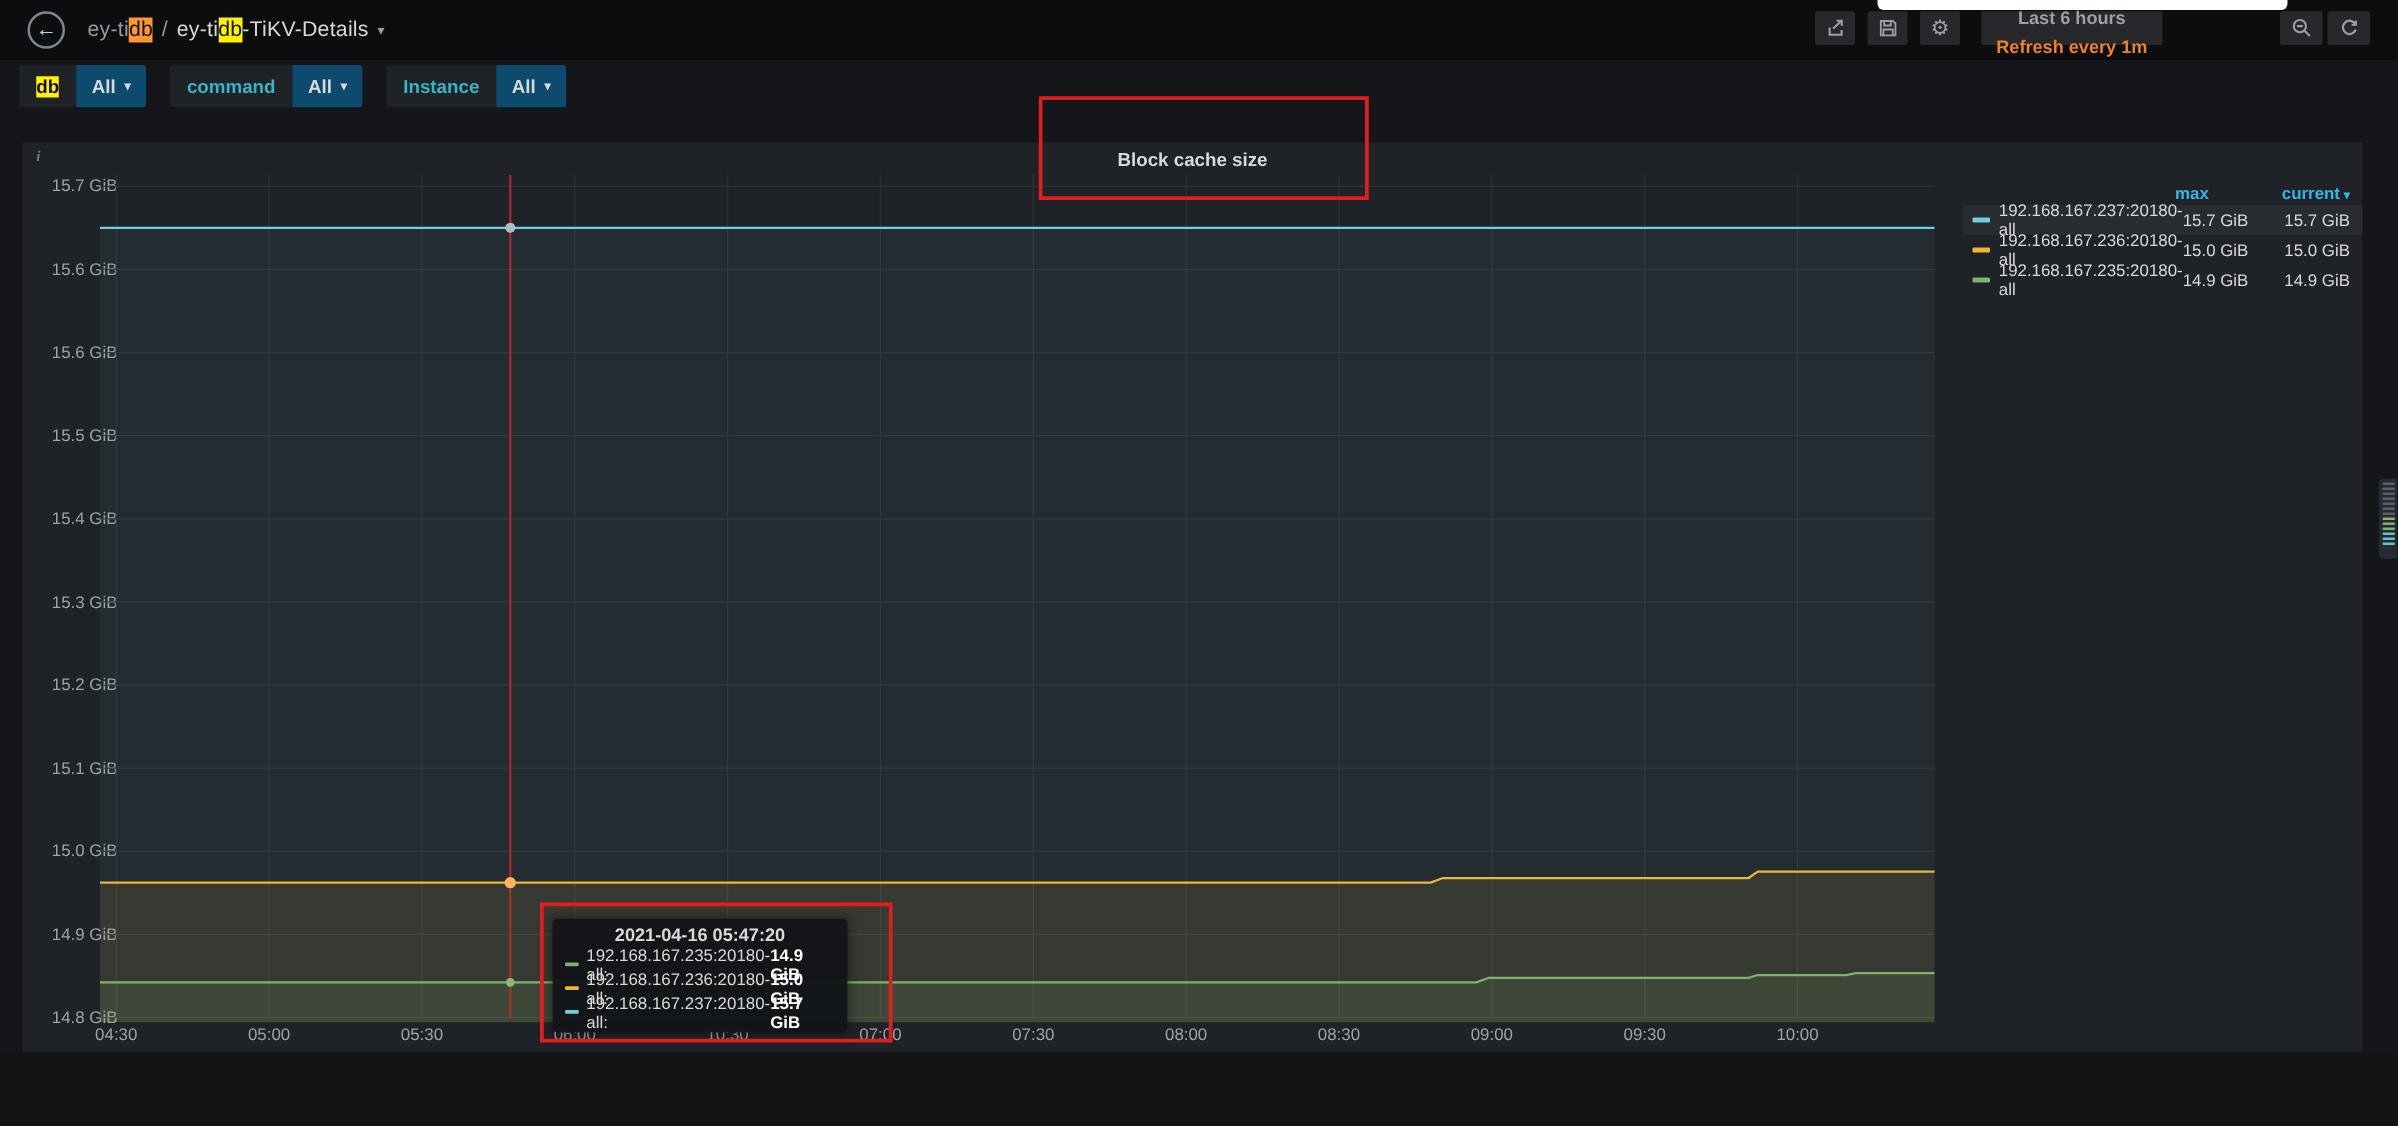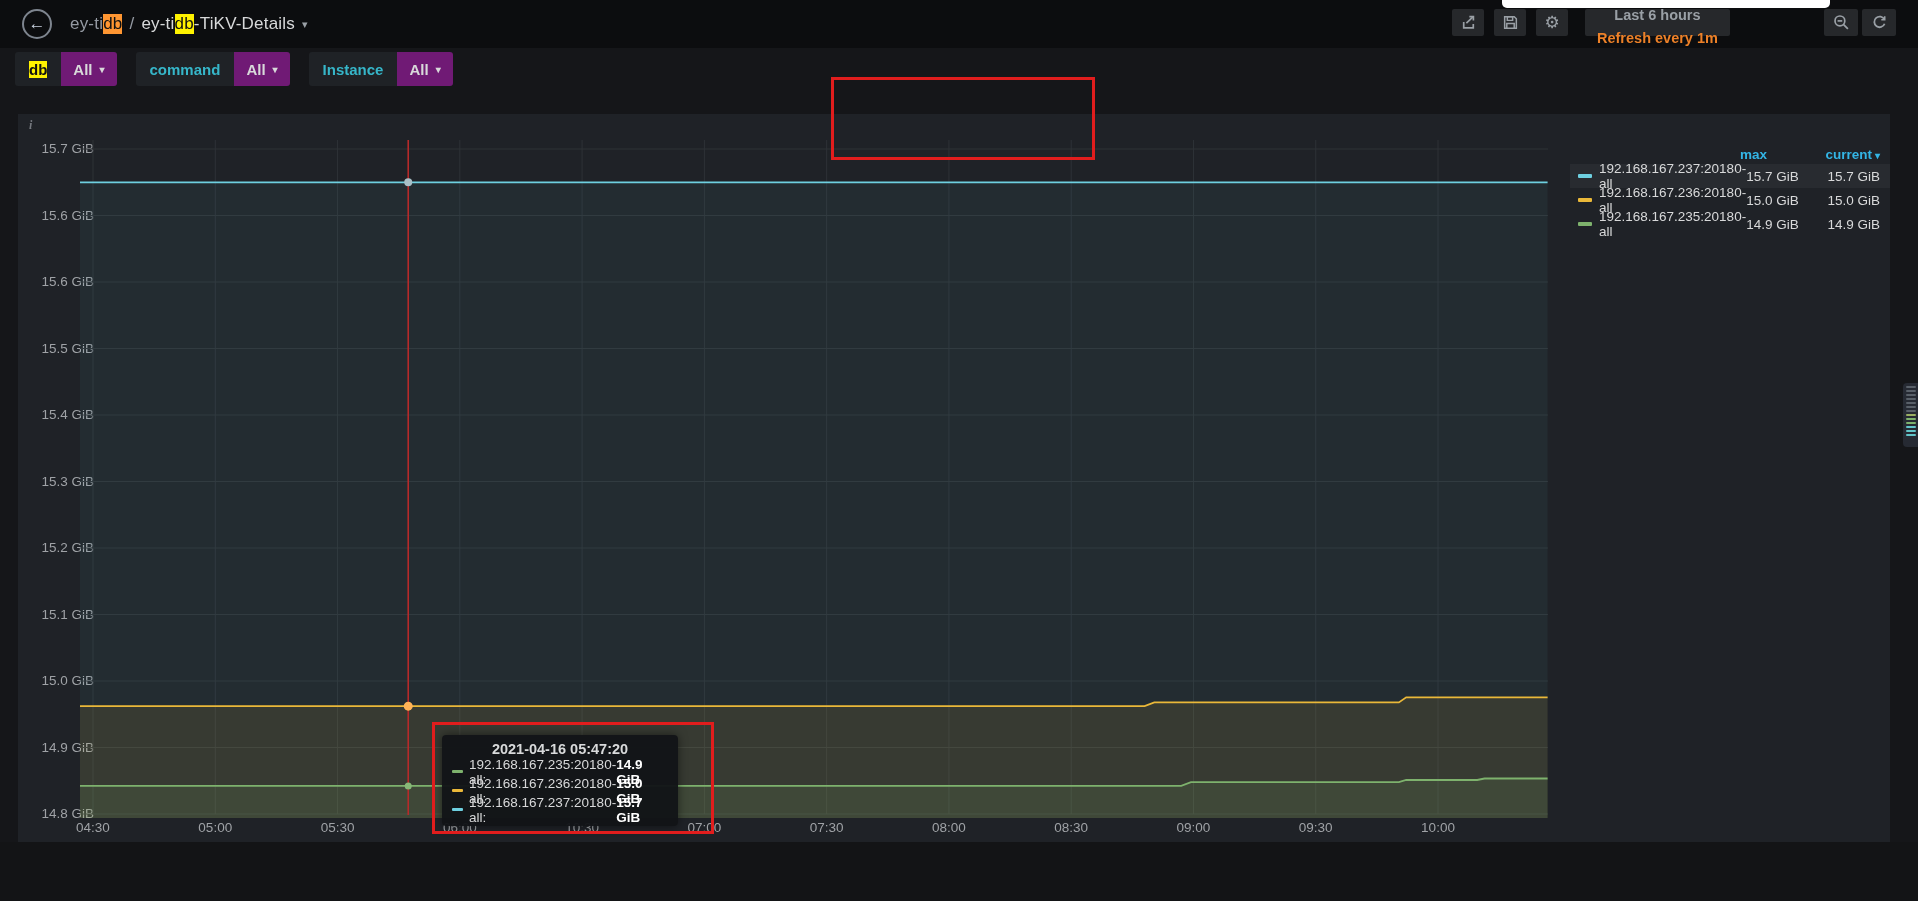--- a/index.html
+++ b/index.html
@@ -29,21 +29,21 @@
   .tp-refresh { color:#ed8128; font-weight:700; }
   .findbar-frag { position:absolute; left:1502px; top:0; width:328px; height:8px; background:#ffffff;
                   border-radius:0 0 5px 5px; }
 
   
   .filters { position:absolute; left:15px; top:52px; display:flex; gap:19px; }
   .filter-group { display:flex; height:34px; border-radius:3px; overflow:hidden; }
   .filter-label { background:#1f2226; color:#36b6c9; font-size:15px; font-weight:700;
                   display:flex; align-items:center; padding:0 14px; }
   .filter-label .hl-yellow { font-weight:700; }
-  .filter-value { background:#701a75; color:#d8d9da; font-size:15px; font-weight:700;
+  .filter-value { background:#0c4a6e; color:#d8d9da; font-size:15px; font-weight:700;
                   display:flex; align-items:center; gap:7px; padding:0 12px; cursor:pointer; }
   .caret-sm { font-size:10px; color:#d8d9da; }
 
   
   .panel { position:absolute; left:18px; top:114px; width:1872px; height:728px; background:#1f2227; }
   .panel-title { position:absolute; left:0; top:6px; width:1872px; text-align:center;
                  color:#d8d9da; font-size:15px; font-weight:700; cursor:pointer; }
   .panel-info { position:absolute; left:6px; top:2px; color:#75797f; font-size:12px;
                 font-family:"Liberation Serif", serif; font-style:italic; font-weight:bold; padding:2px 5px; }
 
@@ -168,20 +168,21 @@
       <div class="filter-label">Instance</div>
       <div class="filter-value">
         <span>All</span>
         <span class="caret-sm">▾</span>
       </div>
     </div>
   </div>
 
   <div class="panel">
     <div class="panel-info">i</div>
+    <div class="panel-title">Block cache size</div>
 
     <div id="ylabels">
         <div class="axis-label ylab" style="top: 27px;">15.7 GiB</div>
         <div class="axis-label ylab" style="top: 93.5px;">15.6 GiB</div>
         <div class="axis-label ylab" style="top: 160px;">15.6 GiB</div>
         <div class="axis-label ylab" style="top: 226.5px;">15.5 GiB</div>
         <div class="axis-label ylab" style="top: 293px;">15.4 GiB</div>
         <div class="axis-label ylab" style="top: 359.5px;">15.3 GiB</div>
         <div class="axis-label ylab" style="top: 426px;">15.2 GiB</div>
         <div class="axis-label ylab" style="top: 492.5px;">15.1 GiB</div>

